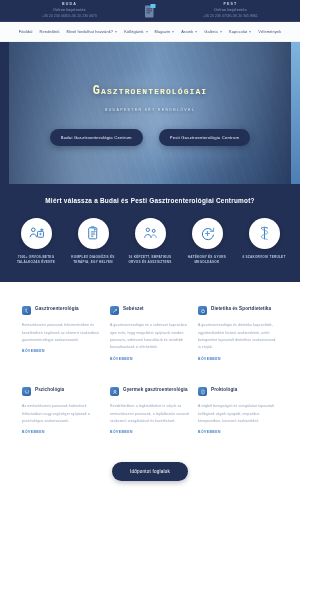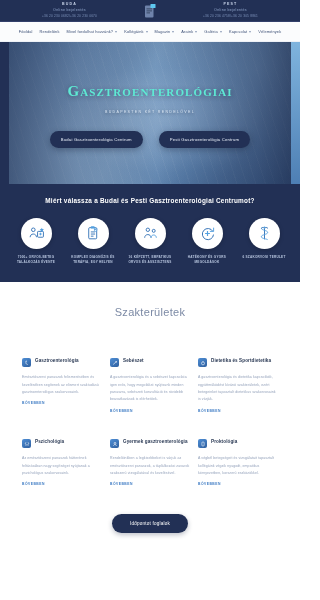--- a/index.html
+++ b/index.html
@@ -112,23 +112,23 @@
   .hero-inner {
     position: relative;
     height: 100%;
     display: flex;
     flex-direction: column;
     align-items: center;
     justify-content: center;
     padding-top: 4px;
   }
   .hero-title {
-    font-family: Liberation Serif, serif;
-    color: #5eead4;
-    font-size: 15px;
+    font-family: Liberation Mono, monospace;
+    color: #fef9c3;
+    font-size: 12px;
     line-height: 1.3;
     letter-spacing: 1.1px;
     text-align: center;
     font-variant: small-caps;
     text-shadow: 0 1px 5px rgba(16,28,52,.45);
     max-width: 215px;
   }
   .hero-sub {
     margin-top: 9px;
     font-size: 3.6px;
@@ -424,21 +424,20 @@
           <circle cx="16" cy="4.5" r="1.8" fill="#53a0e0" stroke="none"></circle>
         </svg>
       </div>
       <div class="why-label">6 SZAKORVOSI TERÜLET</div>
     </div>
 
   </div>
 </section>
 
 <section class="spec">
-  <h2 class="spec-title">Szakterületek</h2>
 
   <div class="cards">
 
     <div class="card">
       <div class="card-head">
         <span class="card-icon">
           <svg viewBox="0 0 16 16" xmlns="http://www.w3.org/2000/svg" fill="none" stroke="#fff" stroke-width="1.6">
             <path d="M5 3v4c0 3 2 5 5 5"></path>
               <path d="M5 3h3"></path>
           </svg>

